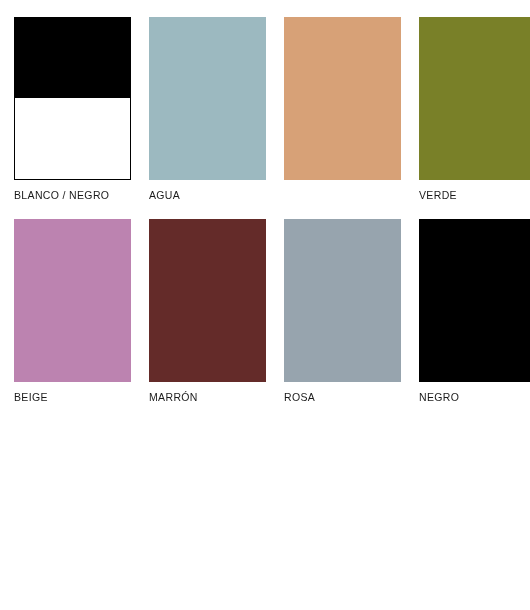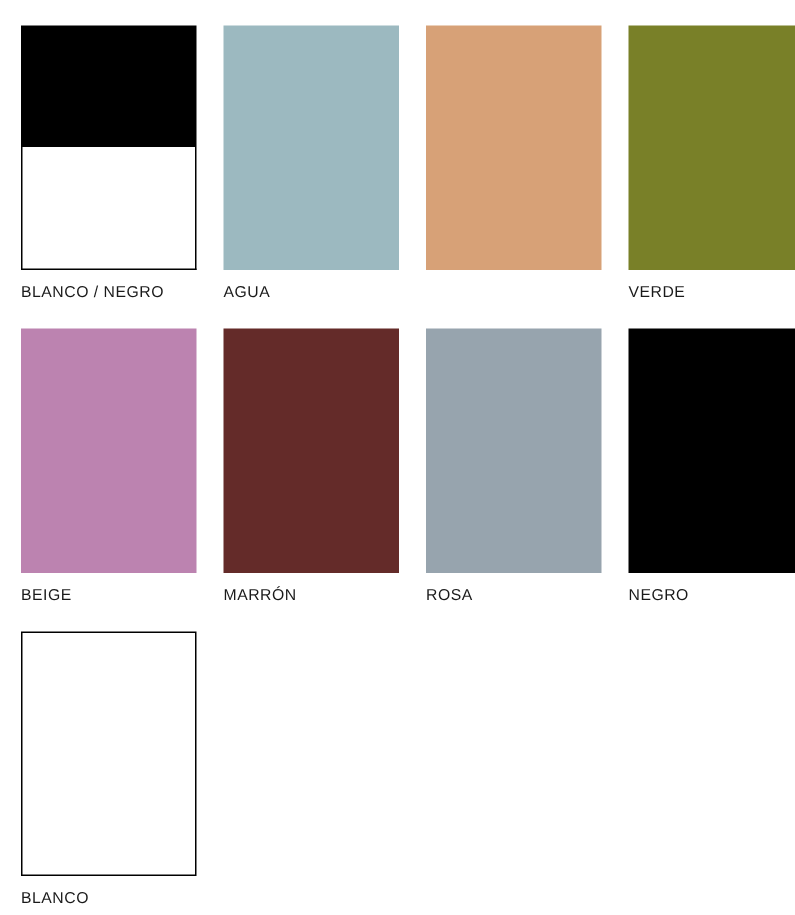--- a/index.html
+++ b/index.html
@@ -109,18 +109,14 @@
         <div class="swatch-label">MARRÓN</div>
       </div>
       <div class="swatch-cell">
         <div class="swatch-chip" style="background: rgb(151, 164, 174);"></div>
         <div class="swatch-label">ROSA</div>
       </div>
       <div class="swatch-cell">
         <div class="swatch-chip" style="background: rgb(0, 0, 0);"></div>
         <div class="swatch-label">NEGRO</div>
       </div>
-      <div class="swatch-cell">
-        <div class="swatch-chip outlined" style="background: rgb(255, 255, 255); border-color: rgb(0, 0, 0);"></div>
-        <div class="swatch-label">BLANCO</div>
-      </div>
     </div>
 </div>
 
 </body></html>

